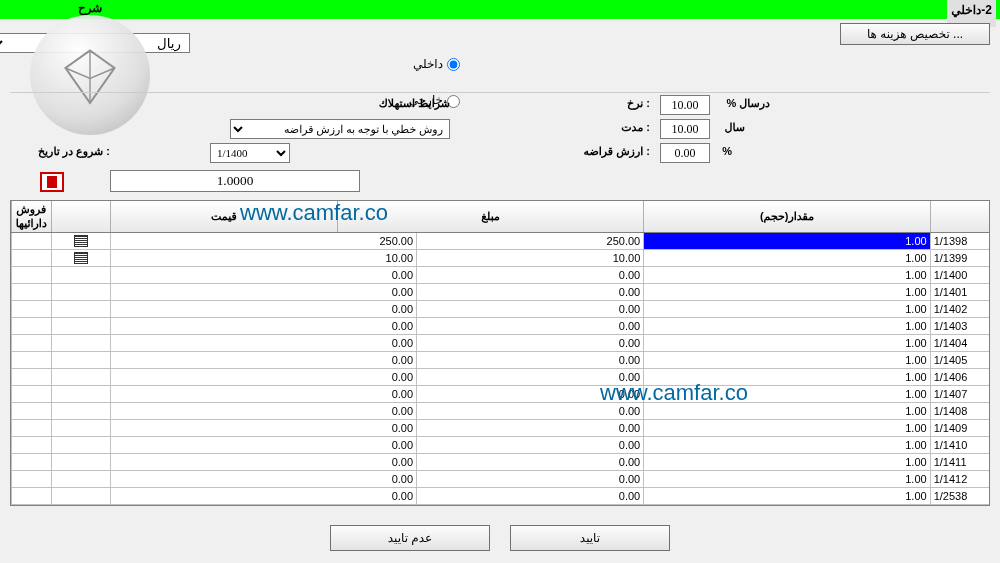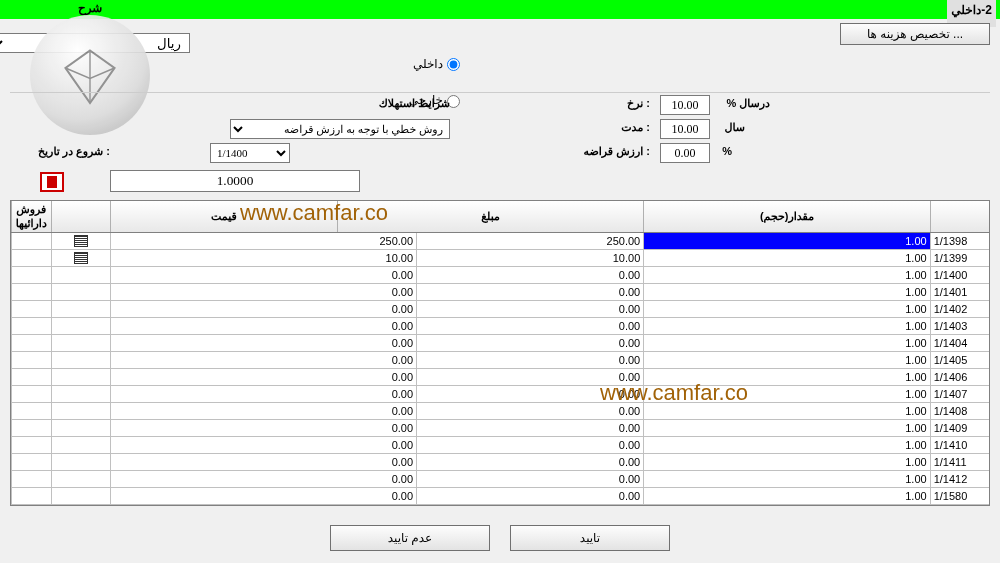--- a/index.html
+++ b/index.html
@@ -15,21 +15,21 @@
 .currency-sel { position: absolute; right: 640px; top: 8px; width: 200px; height: 20px; border: 1px solid #7a7a7a; background: #fff; text-align: right; padding: 0 4px; }
 .logo { position: absolute; left: 30px; top: 15px; width: 120px; height: 120px; border-radius: 50%; background: radial-gradient(circle at 40% 30%, #fff, #ddd 60%, #aaa); display: flex; align-items: center; justify-content: center; opacity: 0.9; }
 .logo svg { width: 70px; height: 70px; }
 .mid-form { position: absolute; top: 92px; left: 10px; right: 10px; height: 70px; border-top: 1px solid #ccc; padding-top: 6px; }
 .mid-form .lbl { position: absolute; font-weight: bold; font-size: 11px; }
 .mid-form .inp { position: absolute; height: 20px; border: 1px solid #7a7a7a; background: #fff; text-align: center; font-size: 12px; }
 .factor-row { position: absolute; top: 170px; left: 10px; right: 10px; height: 28px; }
 .factor-row .iconbtn { position: absolute; left: 30px; top: 2px; width: 24px; height: 20px; background: #fff; border: 2px solid #c00; display: flex; align-items: center; justify-content: center; cursor: pointer; }
 .factor-row .iconbtn span { width: 10px; height: 12px; background: #c00; }
 .factor-row .factor-inp { position: absolute; left: 100px; top: 0; width: 250px; height: 22px; border: 1px solid #7a7a7a; background: #fff; text-align: center; }
-.watermark { position: absolute; font-size: 22px; color: #a16207; pointer-events: none; z-index: 5; }
+.watermark { position: absolute; font-size: 22px; color: #0369a1; pointer-events: none; z-index: 5; }
 .wm1 { left: 240px; top: 200px; }
 .wm2 { left: 600px; top: 380px; }
 .grid { position: absolute; top: 200px; left: 10px; right: 10px; border: 1px solid #808080; background: #fff; }
 .grid-head { display: flex; height: 32px; background: linear-gradient(#fff,#e8e8e8); border-bottom: 1px solid #808080; }
 .grid-head .gh { border-left: 1px solid #b0b0b0; display: flex; align-items: center; justify-content: center; font-weight: bold; font-size: 11px; text-align: center; line-height: 1.2; }
 .grid-body { max-height: 274px; overflow: hidden; }
 .grow { display: flex; height: 17px; border-bottom: 1px solid #c0c0c0; }
 .grow .gc { border-left: 1px solid #c0c0c0; padding: 0 3px; font-size: 11px; display: flex; align-items: center; }
 .grow.sel .gc.sel-cell { background: #0000ff; color: #fff; }
 .c-date { width: 60px; justify-content: flex-start; direction: ltr; }
@@ -231,21 +231,21 @@
       </div>
       <div class="grow">
         <div class="gc c-date">1/1412</div>
         <div class="gc c-qty">1.00</div>
         <div class="gc c-price">0.00</div>
         <div class="gc c-amt">0.00</div>
         <div class="gc c-ico"></div>
         <div class="gc c-lbl"></div>
       </div>
       <div class="grow">
-        <div class="gc c-date">1/1580</div>
+        <div class="gc c-date">1/2538</div>
         <div class="gc c-qty">1.00</div>
         <div class="gc c-price">0.00</div>
         <div class="gc c-amt">0.00</div>
         <div class="gc c-ico"></div>
         <div class="gc c-lbl"></div>
       </div>
     </div>
 </div>
 
 <div class="footer">

